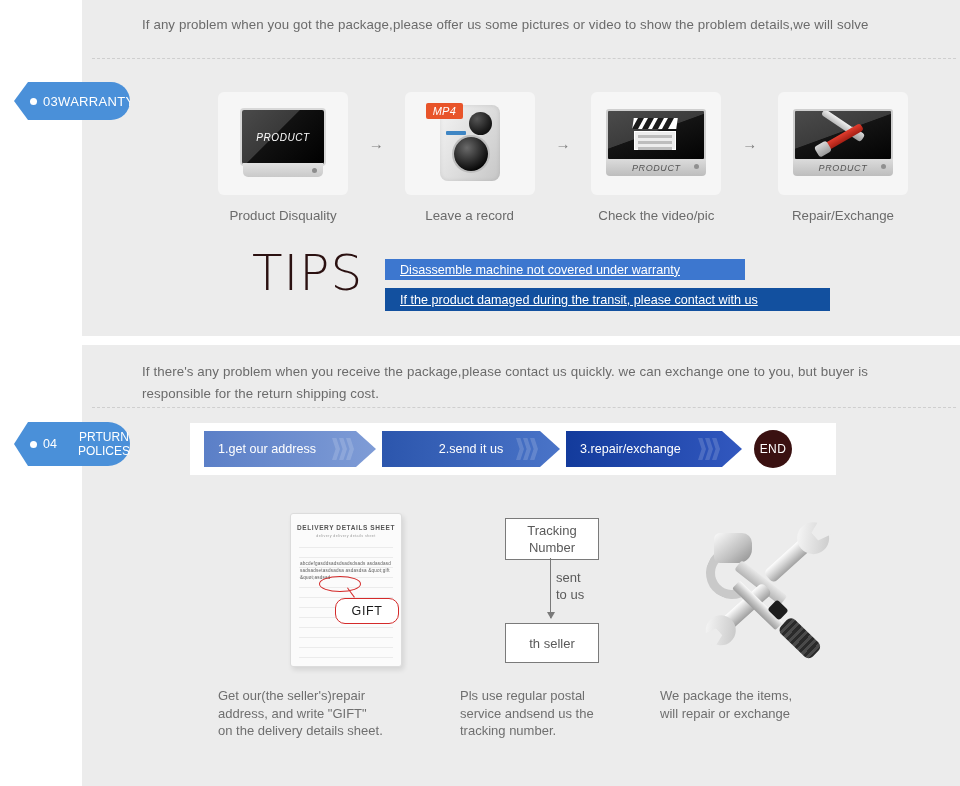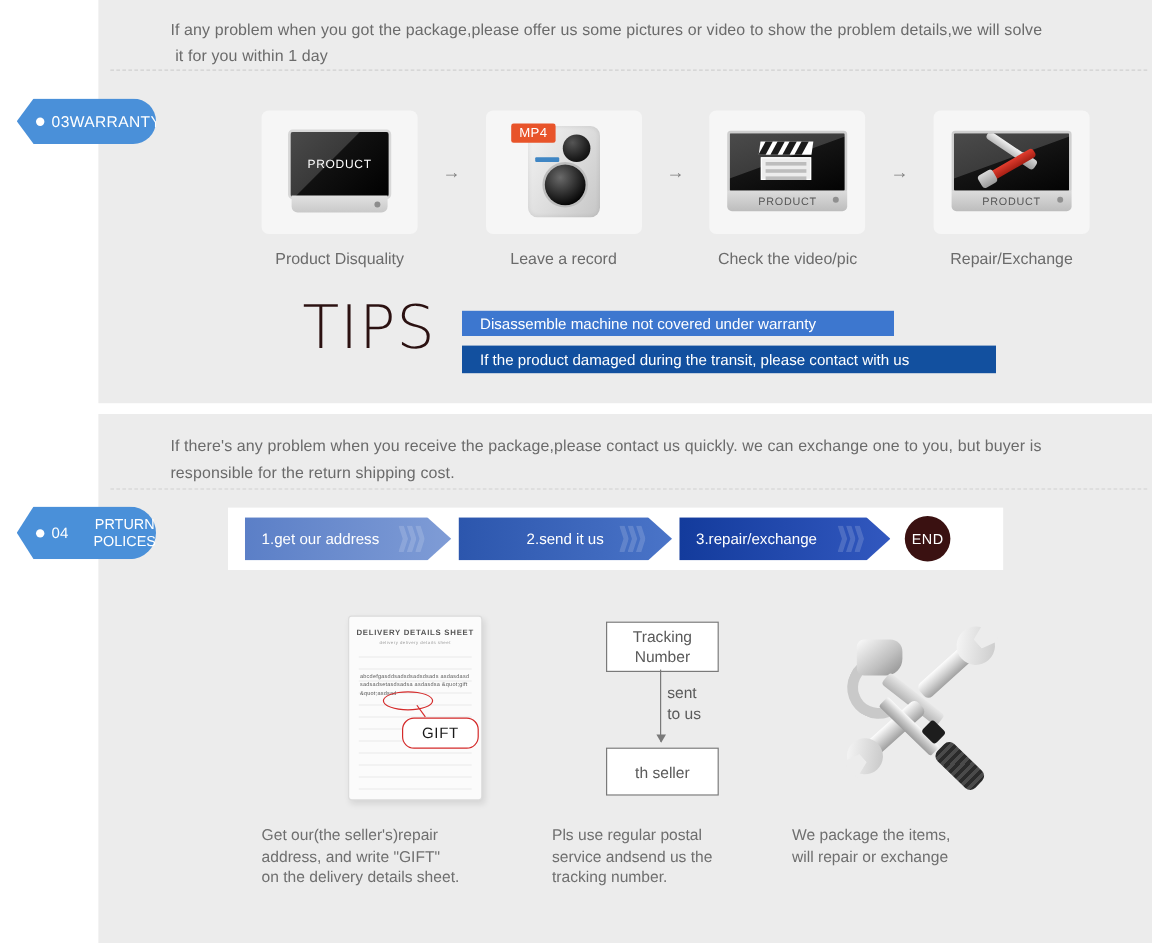--- a/index.html
+++ b/index.html
@@ -53,21 +53,21 @@
   #badge-return .lines{line-height:14px;text-align:center;}
 
   
   #warranty-flow{
     position:absolute;left:136px;top:88px;width:690px;height:110px;
     display:flex;align-items:center;justify-content:space-between;
   }
   .flow-cell{width:130px;display:flex;flex-direction:column;align-items:center;}
   .tile{
     width:130px;height:103px;background:#f6f6f6;border-radius:6px;
-    display:flex;align-items:center;justify-content:center;position:relative;
+    display:flex;align-items:center;justify-content:center;position:relative;font-style:italic;
   }
   .flow-arrow{
     font-size:15px;color:#7d7d7d;width:26px;text-align:center;flex:0 0 auto;
     line-height:1;
   }
   .flow-label{
     position:absolute;top:116px;width:170px;text-align:center;
     font-size:13.3px;color:#6b6b6b;white-space:nowrap;left:-20px;
   }
   .cellwrap{position:relative;width:130px;height:103px;}
@@ -159,21 +159,21 @@
   }
 
   
   #tips-title{
     position:absolute;left:170px;top:248px;font-size:50px;color:#2b1111;
     font-family:"DejaVu Sans","Liberation Sans",sans-serif;font-weight:300;letter-spacing:1px;
     line-height:1;
   }
   .tip-bar{
     position:absolute;color:#fff;font-size:12.6px;display:flex;align-items:center;
-    padding-left:15px;box-sizing:border-box;
+    padding-left:15px;box-sizing:border-box;text-decoration:underline;
   }
   #tip-bar-1{left:303px;top:259px;width:360px;height:21px;background:#3d77cf;}
   #tip-bar-2{left:303px;top:288px;width:445px;height:23px;background:#12509f;}
 
   
   #steps-card{
     position:absolute;left:190px;top:423px;width:646px;height:52px;background:#fff;
   }
   #steps-row{position:absolute;left:14px;top:8px;height:36px;display:flex;align-items:center;}
   .step{
@@ -317,21 +317,20 @@
 </style>
 </head>
 <body>
 
 <div class="page">
 
   <div class="panel" id="panel-warranty">
 
     <div class="intro">
       <span>If any problem when you got the package,please offer us some pictures or video to show the problem details,we will solve</span>
-      <span class="l2">it for you within 1 day</span>
     </div>
 
     <div class="dashed" style="top:58px;"></div>
 
     <div id="warranty-flow">
 
       <div class="flow-cell">
         <div class="cellwrap">
           <div class="tile">
             <div class="monitor">

